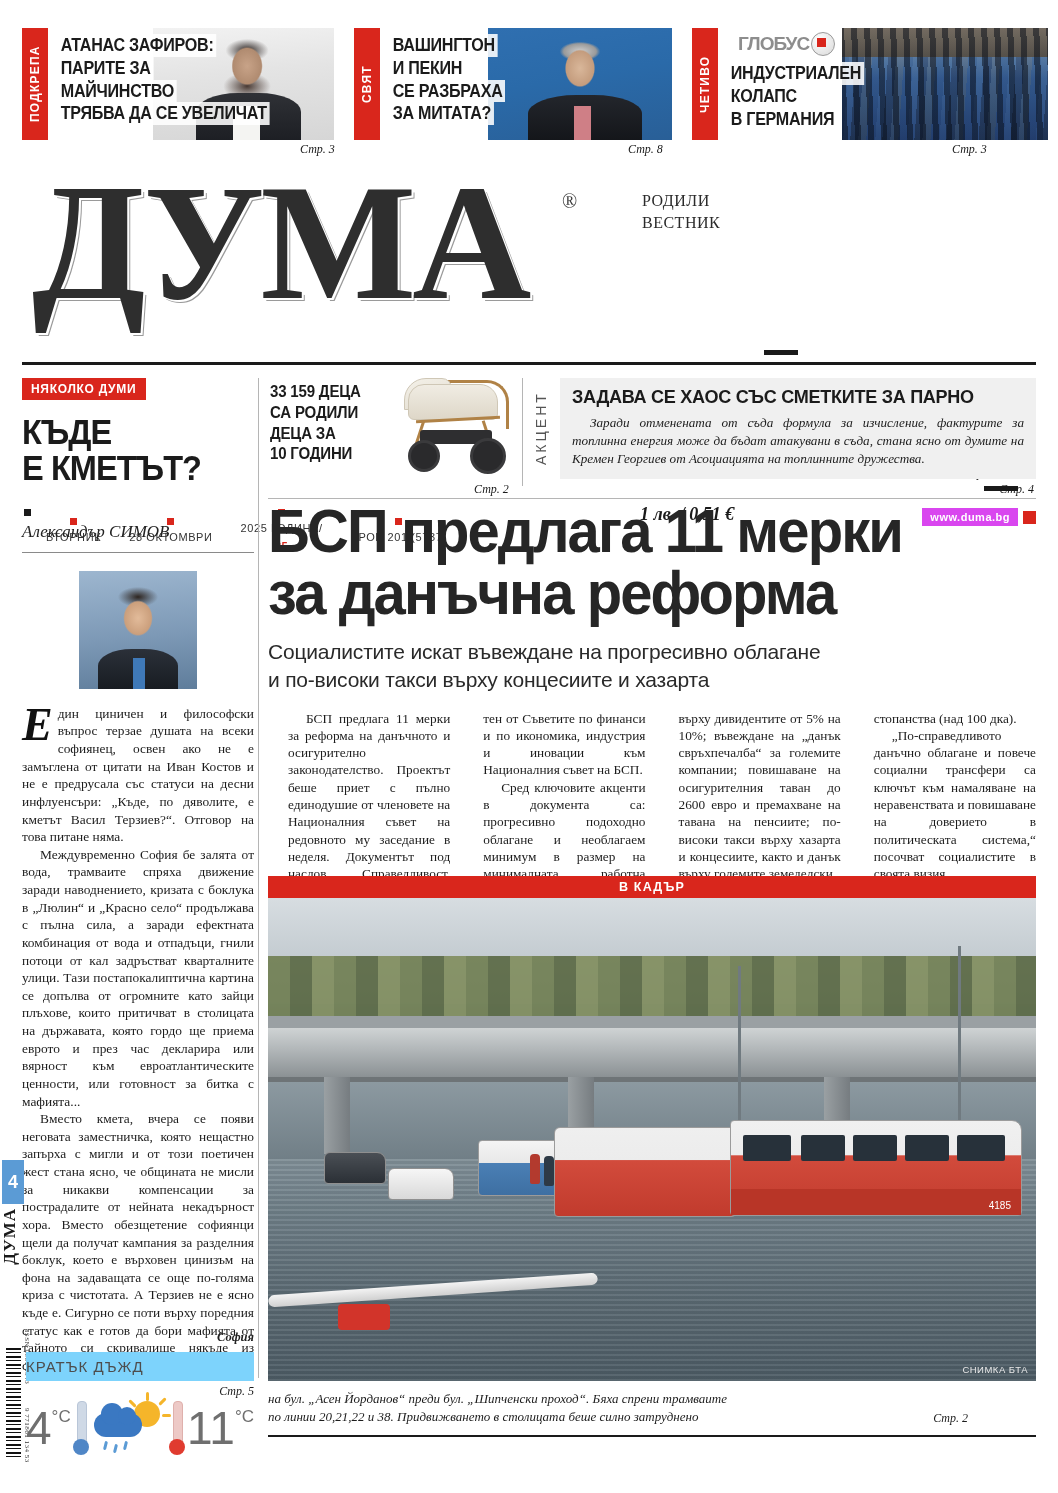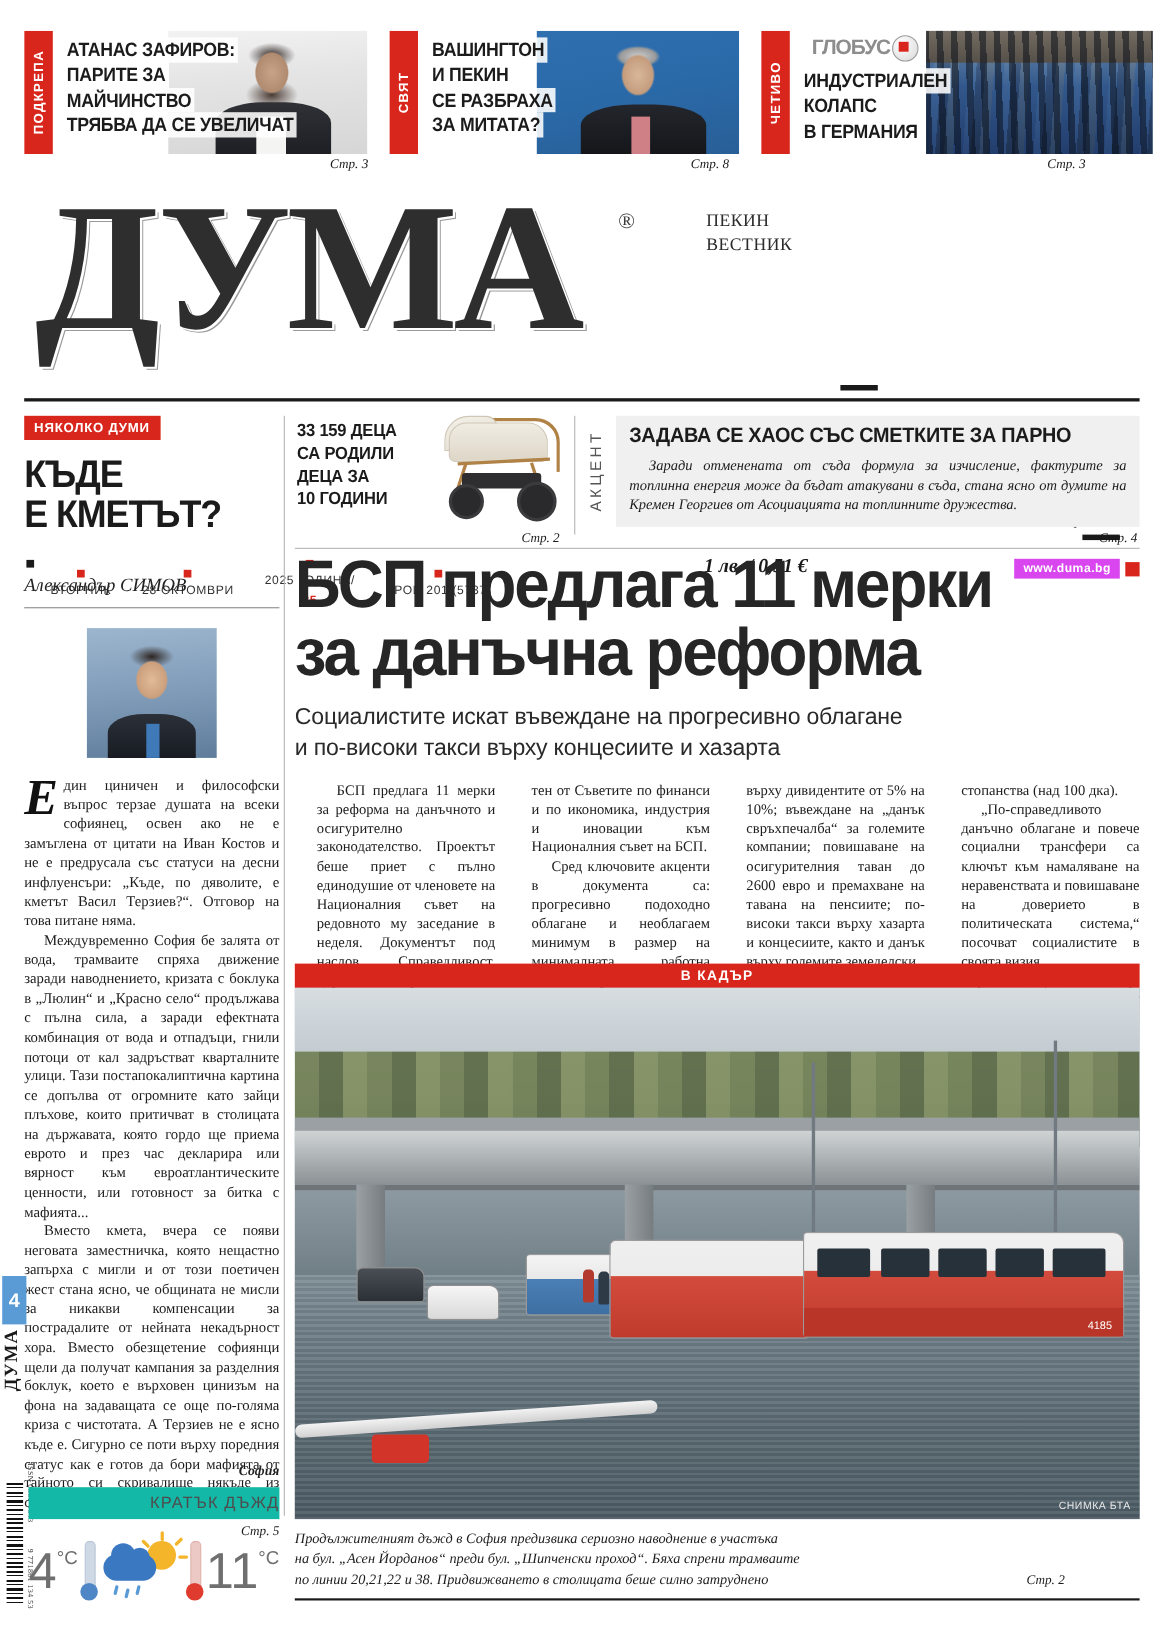--- a/index.html
+++ b/index.html
@@ -142,21 +142,21 @@
      background:repeating-linear-gradient(180deg,#111 0 2px,#fff 2px 4px,#111 4px 5px,#fff 5px 8px);}
   .issn{position:absolute;left:23px;top:1330px;
      writing-mode:vertical-rl;font-size:7px;letter-spacing:.5px;color:#333;}
   .issn2{position:absolute;left:23px;top:1408px;
      writing-mode:vertical-rl;font-size:7px;letter-spacing:.5px;color:#333;}
 
   
   .weather{position:absolute;left:26px;top:1330px;width:228px;}
   .wcity{text-align:right;font-family:"Liberation Serif",serif;font-style:italic;font-weight:700;
      font-size:12.5px;color:#222;}
-  .wcond{margin-top:7px;background:#14b8a6;text-align:right;
+  .wcond{margin-top:7px;background:#7dd3fc;text-align:left;
      font-family:"Liberation Sans",sans-serif;font-size:15px;letter-spacing:1px;color:#4d4d4d;padding:6px 0;}
   .wrow{margin-top:4px;display:flex;align-items:center;justify-content:space-between;height:86px;}
   .wtemp{font-family:"Liberation Sans",sans-serif;font-size:46px;color:#6f6f6f;font-weight:300;
      display:flex;align-items:flex-start;}
   .wtemp sup{font-size:17px;margin-top:6px;}
   .thermo{width:16px;height:54px;position:relative;}
   .thermo .bulb{position:absolute;bottom:0;left:0;width:16px;height:16px;border-radius:50%;}
   .thermo .stem{position:absolute;top:0;left:4px;width:8px;height:44px;border-radius:4px;}
   .thermo.cold .bulb{background:#4f86c6;} .thermo.cold .stem{background:#cfd9e6;border:1px solid #b9c6d8;}
   .thermo.hot .bulb{background:#e03b2f;}  .thermo.hot .stem{background:#edc9c6;border:1px solid #dfb0ac;}
@@ -311,21 +311,21 @@
   </div>
 
   <div class="pgline" style="left:300px">Стр. 3</div>
   <div class="pgline" style="left:628px">Стр. 8</div>
   <div class="pgline" style="left:952px">Стр. 3</div>
 
   <div class="masthead">
     <div class="duma">ДУМА</div>
     <div class="reg">®</div>
     <div class="levi">
-      <div>ПЕКИН</div>
+      <div>РОДИЛИ</div>
       <div>ВЕСТНИК</div>
     </div>
     <div class="redsq"></div>
 
     <div class="topline-small"></div>
     <div class="theatre">
       <div>„ВРЕМЕ РАЗДЕЛНО“</div>
       <div>НА ВАРНЕНСКИЯ</div>
       <div>ТЕАТЪР ТРЪГВА</div>
       <div>ИЗ СТРАНАТА</div>
@@ -517,21 +517,20 @@
         <div class="num">4185</div>
       </div>
 
       <div class="hose"></div>
       <div class="pump"></div>
 
       <div class="photocredit">СНИМКА БТА</div>
     </div>
 
     <div class="capt">
-      <div>Продължителният дъжд в София предизвика сериозно наводнение в участъка</div>
       <div>на бул. „Асен Йорданов“ преди бул. „Шипченски проход“. Бяха спрени трамваите</div>
       <div>по линии 20,21,22 и 38. Придвижването в столицата беше силно затруднено</div>
       <div class="captpg">Стр. 2</div>
     </div>
     <div class="capt-rule"></div>
   </div>
 
 </div>
 
 </body></html>

